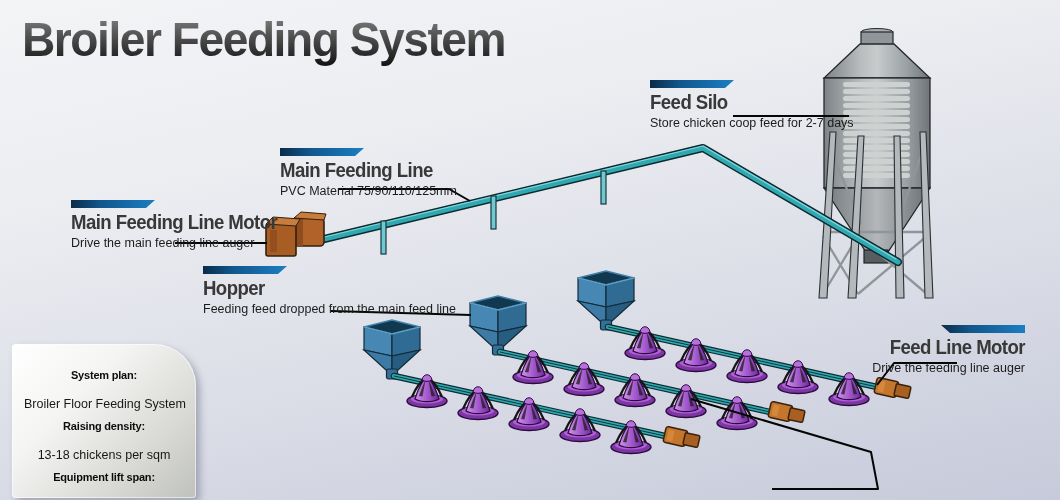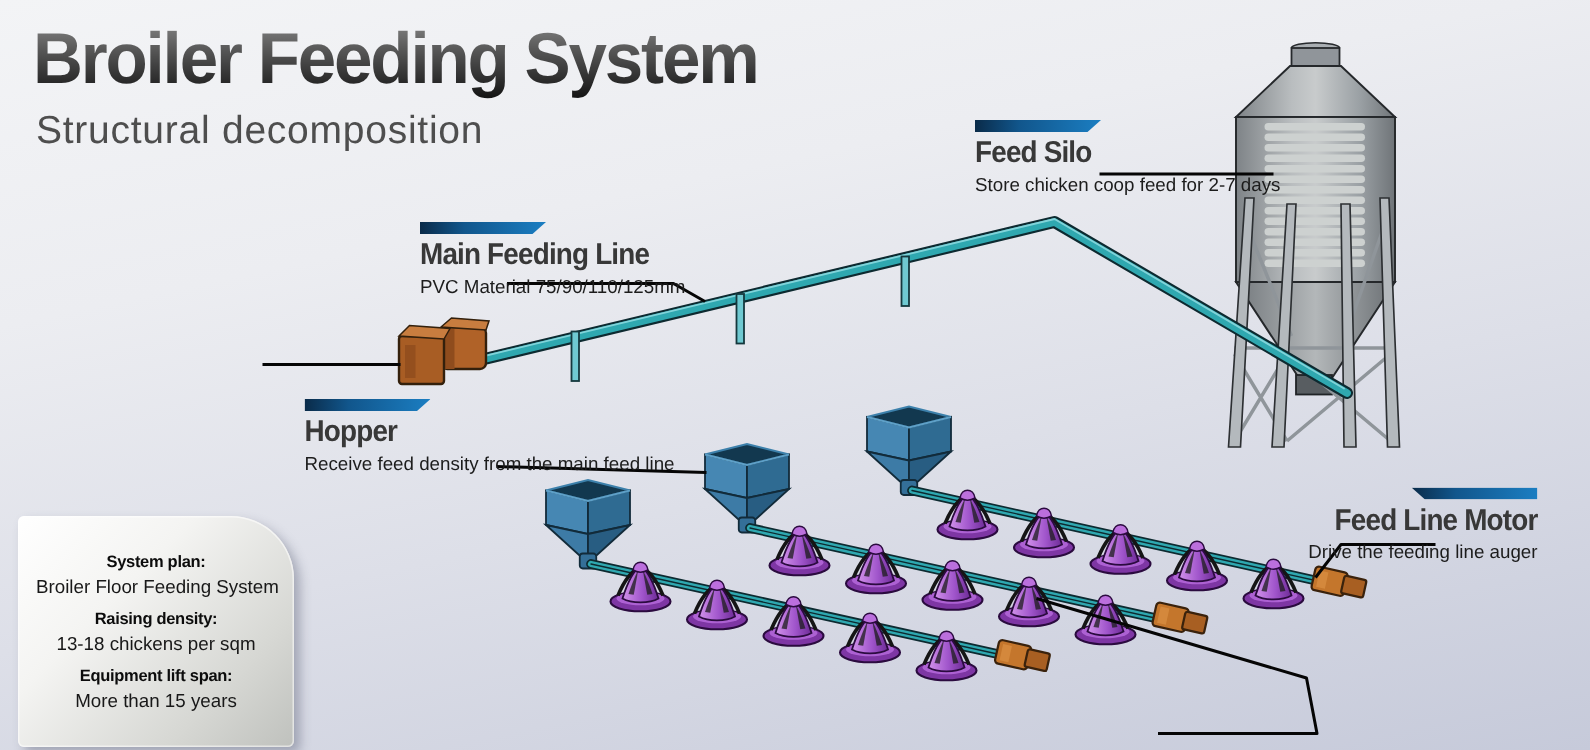--- a/index.html
+++ b/index.html
@@ -54,21 +54,21 @@
   
   .info-box{
     position:absolute;left:12px;top:344px;width:160px;height:106px;
     padding:24px 12px;border-radius:4px 42px 4px 4px;
     background:linear-gradient(135deg,#ffffff 0%,#f4f4f2 35%,#d6d7d3 75%,#bfc1bd 100%);
     box-shadow:4px 4px 7px rgba(70,75,100,0.38), inset 0 0 0 1px rgba(255,255,255,0.55);
     text-align:center;
   }
   .ib-label{font-size:11px;font-weight:bold;color:#0c0c0c;margin-top:9px;letter-spacing:-0.2px;}
   .ib-label:first-child{margin-top:1px;}
-  .ib-value{font-size:12.5px;color:#181818;margin-top:3px;white-space:nowrap;}
+  .ib-value{font-size:12.5px;color:#181818;margin-top:16px;white-space:nowrap;}
 </style>
 </head>
 <body>
 
 <div class="stage">
 
   <svg class="art" width="1060" height="500" viewBox="0 0 1060 500">
     <defs>
       <linearGradient id="gradSilo" x1="0" y1="0" x2="1" y2="0">
         <stop offset="0" stop-color="#7e8387"></stop>
@@ -223,40 +223,44 @@
       <path d="M338,189 L449,189 L470,201"></path>
       <path d="M175,243 L267,243"></path>
       <path d="M331,311 L471,315"></path>
       <path d="M957,363 L894,363 L877,385"></path>
       <path d="M772,489 L878,489 L871,452 L691,399"></path>
     </g>
   </svg>
 
   <div class="header">
     <h1 class="title">Broiler Feeding System</h1>
-    <div class="subtitle">Structural decomposition</div>
   </div>
 
   <div class="label" id="lbl-feed-silo">
     <div class="bar"></div>
     <h3>Feed Silo</h3>
     <p>Store chicken coop feed for 2-7 days</p>
   </div>
 
   <div class="label" id="lbl-main-feeding-line">
     <div class="bar"></div>
     <h3>Main Feeding Line</h3>
     <p>PVC Material 75/90/110/125mm</p>
   </div>
 
+  <div class="label" id="lbl-main-motor">
+    <div class="bar"></div>
+    <h3>Main Feeding Line Motor</h3>
+    <p>Drive the main feeding line auger</p>
+  </div>
 
   <div class="label" id="lbl-hopper">
     <div class="bar"></div>
     <h3>Hopper</h3>
-    <p>Receive feed density from the main feed line</p>
+    <p>Feeding feed dropped from the main feed line</p>
   </div>
 
   <div class="label align-right" id="lbl-feed-line-motor">
     <div class="bar"></div>
     <h3>Feed Line Motor</h3>
     <p>Drive the feeding line auger</p>
   </div>
 
 
   <div class="info-box">

